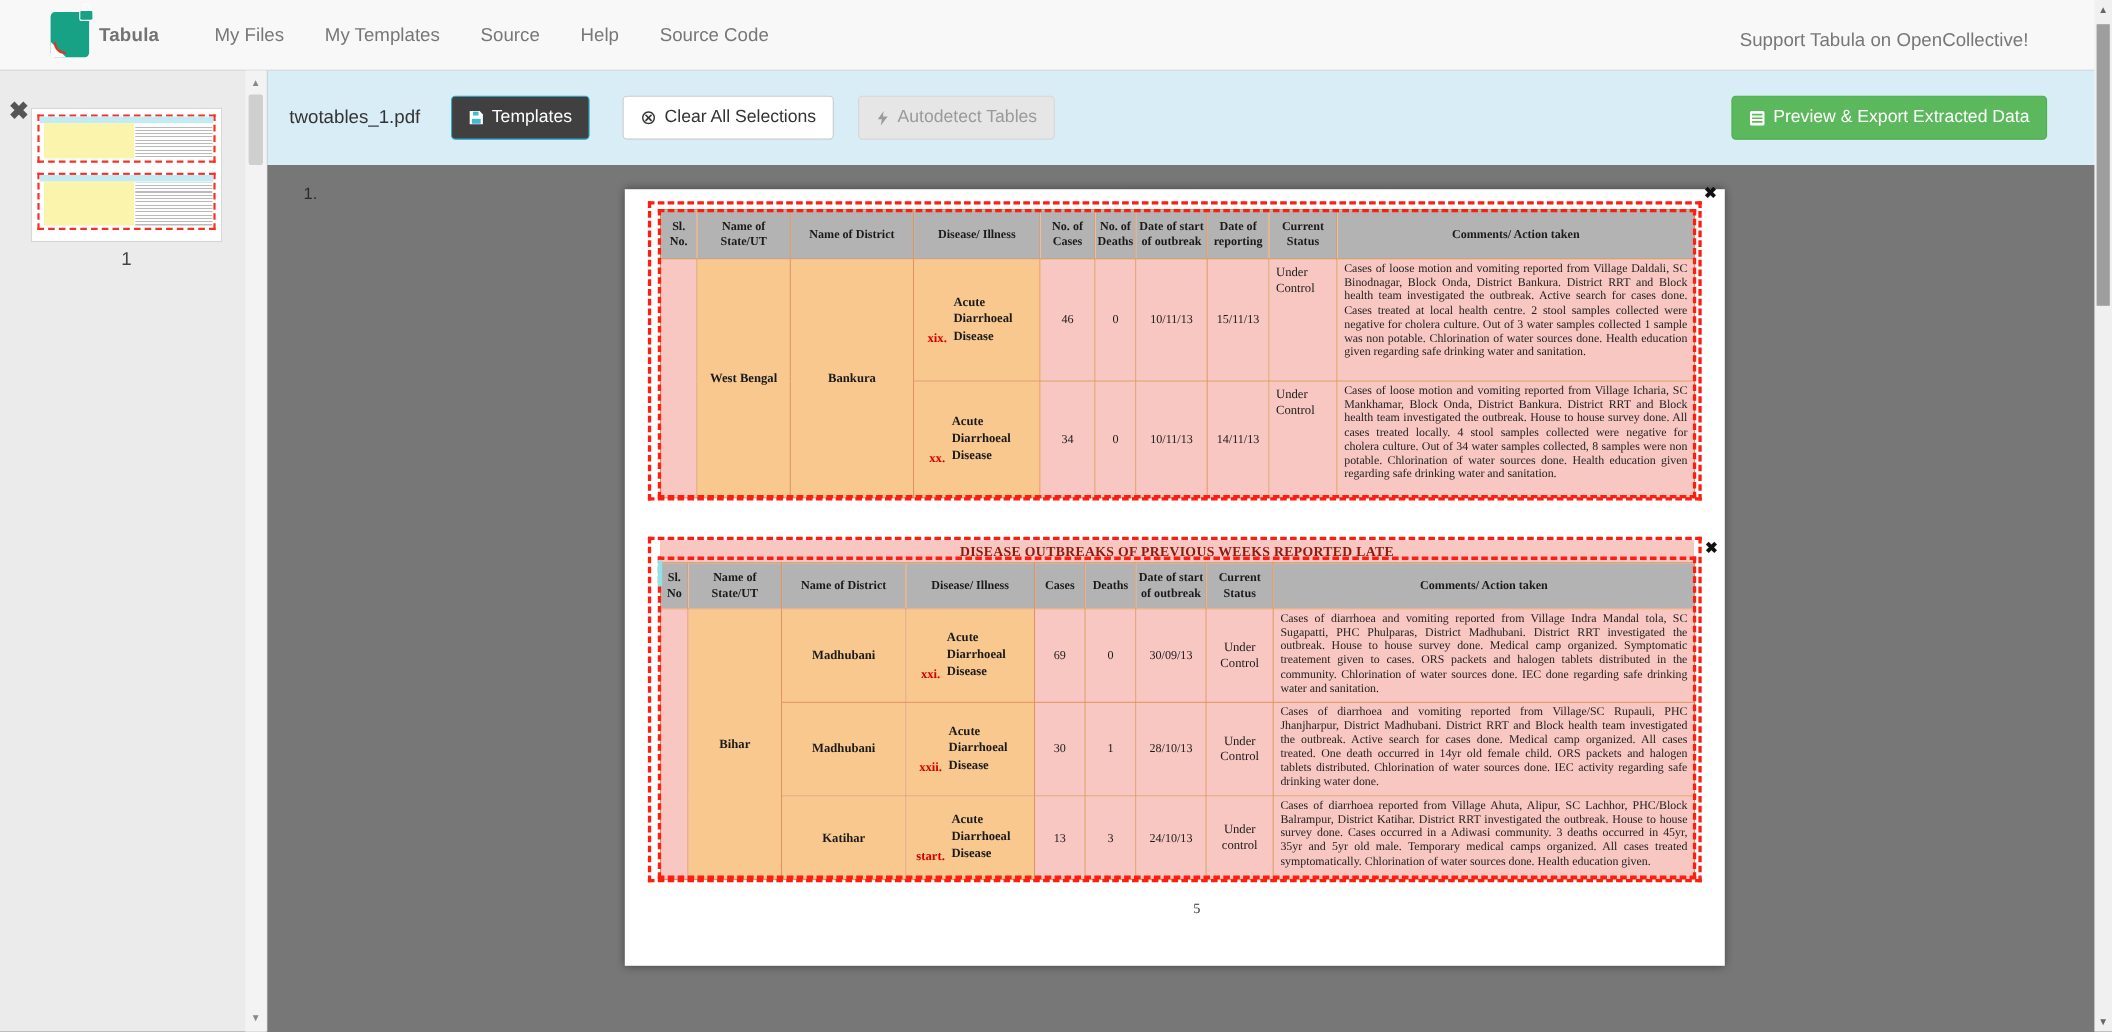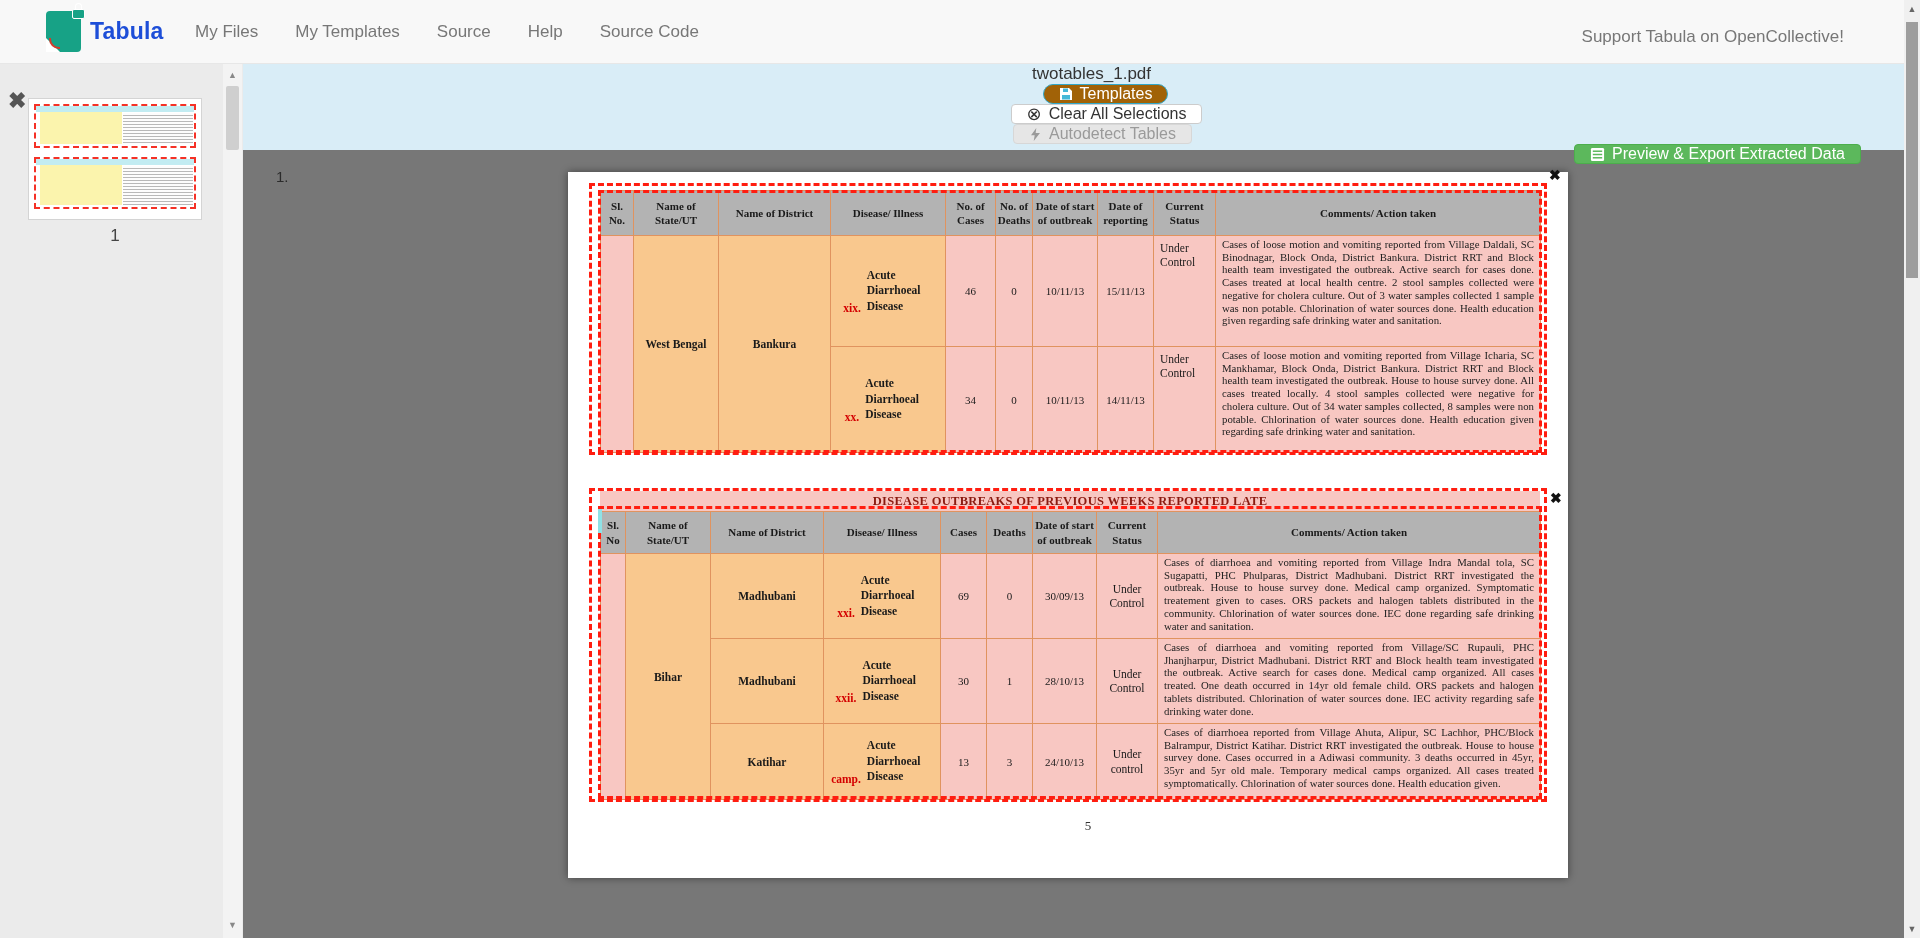--- a/index.html
+++ b/index.html
@@ -8,30 +8,30 @@
   .stage { position:absolute; left:0; top:0; width:1920px; height:938px; overflow:hidden; }
 
   
   .navbar { position:absolute; left:0; top:0; width:1920px; height:64px; background:#f8f8f8; border-bottom:1px solid #e7e7e7; z-index:5; }
   .brand { position:absolute; left:46px; top:11px; display:flex; align-items:center; gap:9px; }
   .logo { position:relative; width:35px; height:41px; background:#17a286; border-radius:4px; }
   .logo .curl { position:absolute; left:0; bottom:0; width:0; height:0; border-left:14px solid #fff; border-top:14px solid transparent; }
   .logo .swoosh { position:absolute; left:3px; bottom:3px; width:11px; height:11px; border:2.5px solid #d43a2a; border-top:none; border-right:none; border-radius:0 0 0 10px; }
   .logo .lockbody { position:absolute; right:-4px; top:-2px; width:13px; height:10px; background:#17a286; border:1.5px solid #fff; border-radius:2px; }
   .logo .lockarc { position:absolute; right:-1px; top:-8px; width:7px; height:8px; border:1.5px solid #fff; border-bottom:none; border-radius:5px 5px 0 0; background:transparent; }
-  .brand-name { font-size:23px; font-weight:bold; color:#1d4ed8; letter-spacing:0.2px; }
+  .brand-name { font-size:17px; font-weight:bold; color:#737373; letter-spacing:0.2px; }
   .nav-links { position:absolute; left:195px; top:0; height:64px; display:flex; align-items:center; gap:37px; }
   .nav-link { font-size:17px; color:#777; cursor:pointer; white-space:nowrap; }
   .support-link { position:absolute; right:76px; top:5px; height:64px; display:flex; align-items:center; font-size:17px; color:#777; cursor:pointer; }
 
   
-  .toolbar { position:absolute; left:243px; top:64px; width:1677px; height:86px; background:#d9edf7; display:flex; align-items:center; padding-left:20px; z-index:4;flex-direction:column; }
+  .toolbar { position:absolute; left:243px; top:64px; width:1677px; height:86px; background:#d9edf7; display:flex; align-items:center; padding-left:20px; z-index:4; }
   .filename { font-size:17px; color:#333; }
   .btn { height:40px; display:inline-flex; align-items:center; gap:7px; padding:0 15px; border-radius:4px; font-size:16px; border:1px solid transparent; cursor:pointer; white-space:nowrap; }
-  .btn-templates { background:#a16207; border-color:#31a7c9; color:#fff; margin-left:28px;border-radius:15px; }
+  .btn-templates { background:#404040; border-color:#31a7c9; color:#fff; margin-left:28px; }
   .btn-default { background:#fff; border-color:#ccc; color:#333; margin-left:30px; }
   .btn-disabled { background:#e6e6e6; border-color:#d7d7d7; color:#9a9a9a; margin-left:22px; cursor:default;text-align:right; }
   .btn-export { background:#5cb85c; border-color:#4cae4c; color:#fff; margin-left:auto; margin-right:59px; }
   .icon-glyph { font-size:18px; line-height:1; }
 
   
   .sidebar { position:absolute; left:0; top:64px; width:243px; height:874px; background:#ebebeb; z-index:3; }
   .sb-close { position:absolute; left:8px; top:26px; font-size:22px; font-weight:bold; color:#555; cursor:pointer; line-height:1; }
   .thumb { position:absolute; left:28px; top:34px; width:174px; height:122px; background:#fff; border:1px solid #d4d4d4; cursor:pointer; }
   .mini-sel { position:absolute; left:5px; right:5px; border:2px dashed #f53126; }
@@ -291,21 +291,21 @@
       <td class="cell-pink cnum">28/10/13</td>
       <td class="cell-pink status-mid">Under Control</td>
       <td class="cell-pink cmt-cell">
             <div class="cmt" style="height:82px;">Cases of diarrhoea and vomiting reported from Village/SC Rupauli, PHC Jhanjharpur, District Madhubani. District RRT and Block health team investigated the outbreak. Active search for cases done. Medical camp organized. All cases treated. One death occurred in 14yr old female child. ORS packets and halogen tablets distributed. Chlorination of water sources done. IEC activity regarding safe drinking water done.</div>
           </td>
     </tr>
     <tr style="height:76px;">
       <td class="cell-orange cname">Katihar</td>
       <td class="cell-orange">
         <div class="disease">
-              <span class="rn">camp.</span>
+              <span class="rn">start.</span>
               <span class="dn">Acute Diarrhoeal Disease</span>
             </div>
       </td>
       <td class="cell-pink cnum">13</td>
       <td class="cell-pink cnum">3</td>
       <td class="cell-pink cnum">24/10/13</td>
       <td class="cell-pink status-mid">Under control</td>
       <td class="cell-pink cmt-cell">
             <div class="cmt" style="height:70px;">Cases of diarrhoea reported from Village Ahuta, Alipur, SC Lachhor, PHC/Block Balrampur, District Katihar. District RRT investigated the outbreak. House to house survey done. Cases occurred in a Adiwasi community. 3 deaths occurred in 45yr, 35yr and 5yr old male. Temporary medical camps organized. All cases treated symptomatically. Chlorination of water sources done. Health education given.</div>
           </td>

